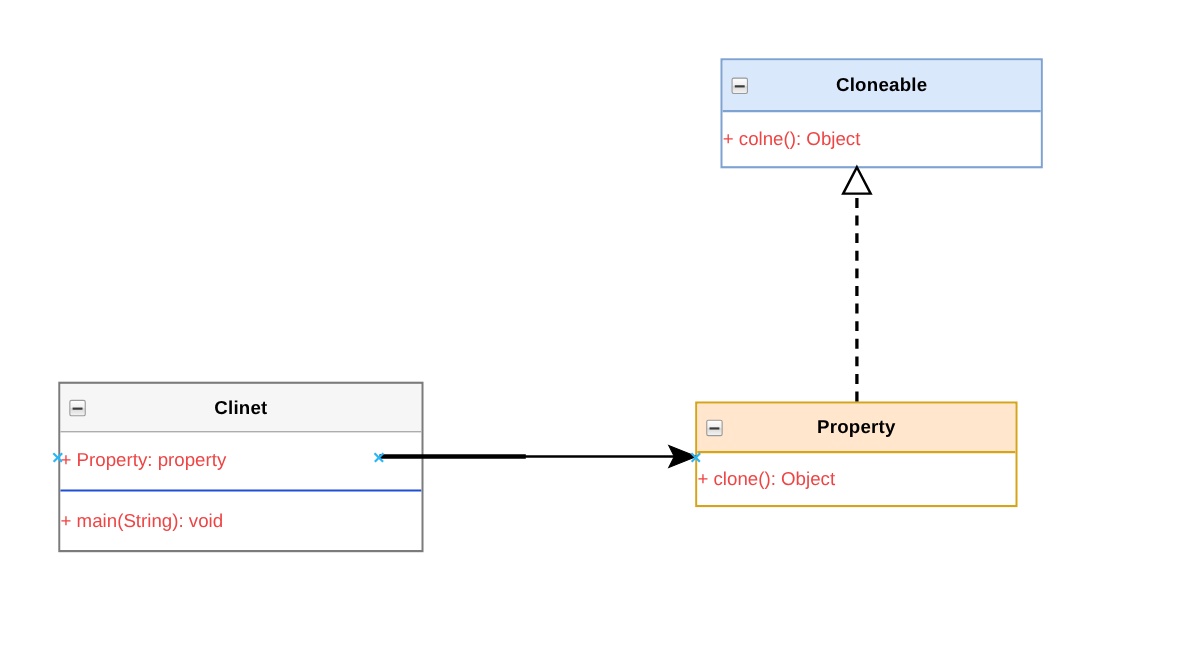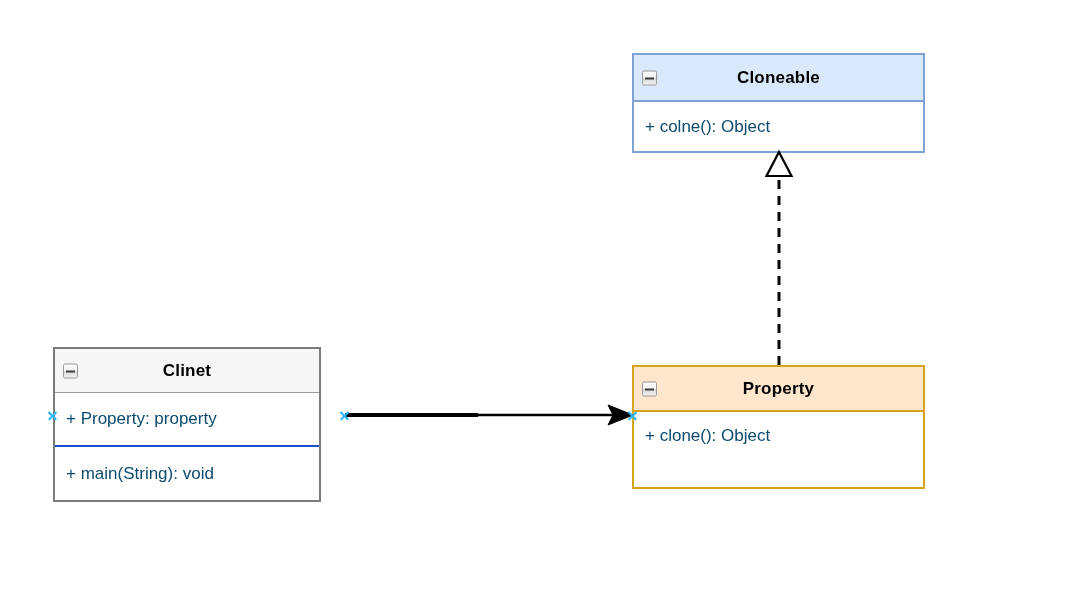--- a/index.html
+++ b/index.html
@@ -37,23 +37,22 @@
     font-weight: bold;
     font-size: 17px;
     color: #000000;
     letter-spacing: 0.2px;
   }
   .uml-row {
     box-sizing: border-box;
     height: 49px;
     display: flex;
     align-items: center;
-    padding-left: 11px;
     font-size: 17px;
-    color: #0c4a6e;
+    color: #ef4444;
     background: #ffffff;
     white-space: nowrap;
   }
 
   
   .collapse-icon {
     position: absolute;
     left: 8px;
     top: 50%;
     transform: translateY(-50%);
@@ -72,62 +71,62 @@
     right: 2px;
     top: 6px;
     height: 2px;
     background: #3b3b3b;
   }
 
   
   #clinet-class {
     left: 53px;
     top: 347px;
-    width: 268px;
+    width: 332px;
     height: 155px;
     border-color: #7b7b7b;
     border-width: 2px;
   }
   #clinet-class .uml-header {
     background: #f6f6f6;
     border-bottom: 1px solid #9b9b9b;
     height: 44px;
   }
   #clinet-attrs {
     height: 54px;
     border-bottom: 2px solid #1d4ed8;
   }
   #clinet-ops {
     height: 53px;
   }
 
   
   #cloneable-class {
-    left: 632px;
+    left: 655px;
     top: 53px;
     width: 293px;
     height: 100px;
     border-color: #7ea2d1;
     border-width: 2px;
   }
   #cloneable-class .uml-header {
     background: #dae8fc;
     border-bottom: 2px solid #7ea2d1;
     height: 47px;
   }
   #cloneable-ops {
     height: 49px;
   }
 
   
   #property-class {
     left: 632px;
     top: 365px;
     width: 293px;
-    height: 124px;
+    height: 96px;
     border-color: #d6a419;
     border-width: 2px;
   }
   #property-class .uml-header {
     background: #ffe6cc;
     border-bottom: 2px solid #d6a419;
     height: 45px;
   }
   #property-ops {
     height: 47px;

